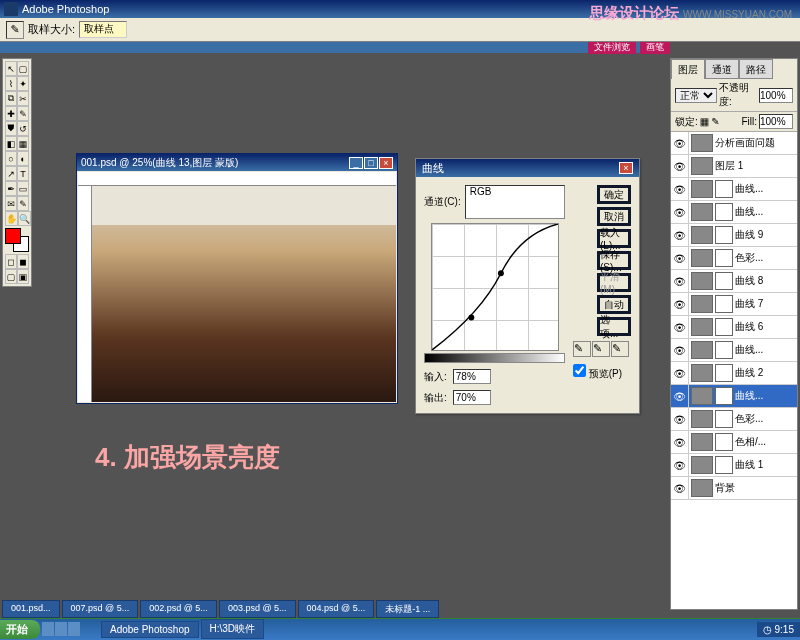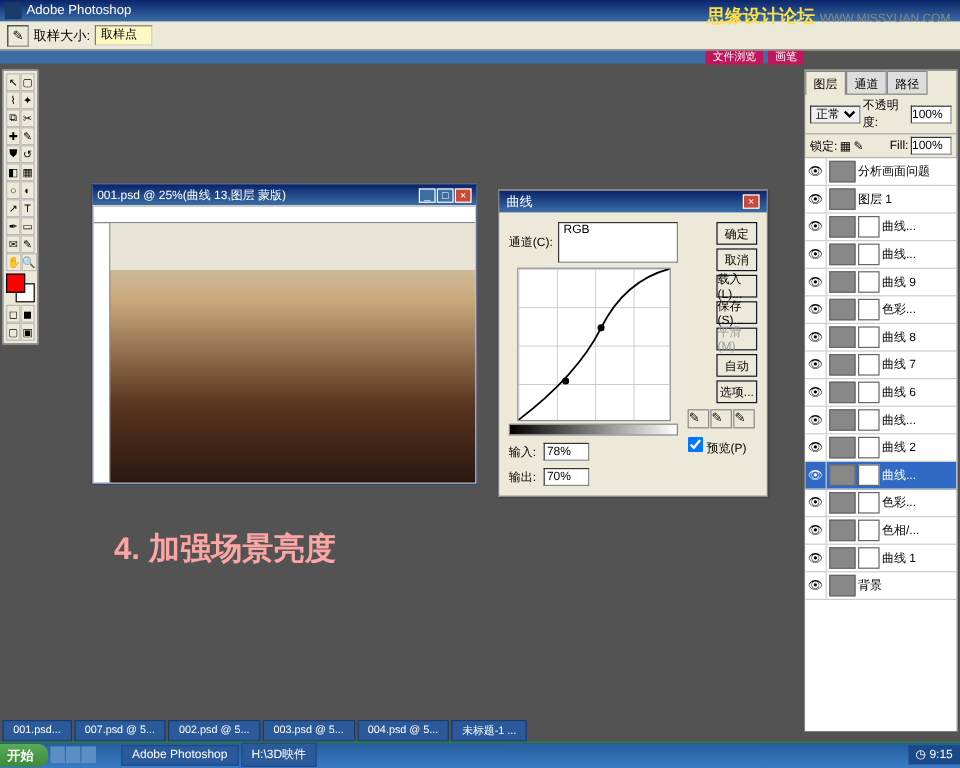--- a/index.html
+++ b/index.html
@@ -4,21 +4,21 @@
 <style>
 * { margin: 0; padding: 0; box-sizing: border-box; font-family: "SimSun", "Microsoft YaHei", sans-serif; }
 body { width: 800px; height: 640px; background: #535353; overflow: hidden; position: relative; font-size: 11px; }
 .titlebar { height: 18px; background: linear-gradient(#0a246a, #3a6ea5); color: #fff; display: flex; align-items: center; padding: 0 4px; }
 .titlebar .icon { width: 14px; height: 14px; background: #1a3a6a; margin-right: 4px; }
 .menubar { height: 20px; background: #ece9d8; display: flex; align-items: center; padding: 0 4px; border-bottom: 1px solid #aca899; }
 .menubar span { padding: 2px 6px; cursor: default; }
 .optionsbar { height: 24px; background: #ece9d8; display: flex; align-items: center; padding: 0 6px; border-bottom: 1px solid #808080; gap: 4px; }
 .optionsbar .select { background: #fef9c3; border: 1px inset #ccc; height: 17px; padding: 0 12px 0 4px; font-size: 10px; }
 .watermark { position: absolute; top: 4px; right: 8px; font-size: 14px; color: #888; }
-.watermark b { color: #fde047; font-size: 15px; }
+.watermark b { color: #f9a8d4; font-size: 15px; }
 .toolbox { position: absolute; left: 2px; top: 58px; width: 30px; background: #ece9d8; border: 1px solid #808080; padding: 2px; }
 .toolbox .row { display: flex; }
 .toolbox .tool { width: 13px; height: 15px; border: 1px solid #bbb; background: #ece9d8; display: flex; align-items: center; justify-content: center; font-size: 9px; }
 .toolbox .swatch { width: 24px; height: 24px; margin: 2px auto; position: relative; }
 .toolbox .fg { width: 16px; height: 16px; background: #f00; border: 1px solid #000; position: absolute; }
 .toolbox .bg { width: 16px; height: 16px; background: #fff; border: 1px solid #000; position: absolute; right: 0; bottom: 0; }
 .docwin { position: absolute; left: 76px; top: 153px; width: 322px; background: #ece9d8; border: 1px solid #0a246a; }
 .docwin .dtitle { height: 17px; background: linear-gradient(#0a246a, #3a6ea5); color: #fff; font-size: 10px; padding: 1px 4px; display: flex; align-items: center; justify-content: space-between; }
 .docwin .canvas { width: 318px; height: 230px; background: #333; position: relative; margin: 1px; }
 .docwin .ruler-h { height: 14px; background: #fff; border-bottom: 1px solid #888; }
@@ -31,21 +31,21 @@
 .curves .left { flex: 1; }
 .curves .channel-row { display: flex; align-items: center; gap: 4px; margin-bottom: 4px; font-size: 10px; }
 .curves .ch-select { flex: 1; background: #fff; border: 1px inset #888; height: 34px; padding: 0 4px; font-size: 10px; }
 .curves .grid { width: 128px; height: 128px; background: #fff; border: 1px solid #888; position: relative; margin: 0 auto; }
 .curves .grid::before { content:""; position:absolute; inset:0; background-image: linear-gradient(#ccc 1px, transparent 1px), linear-gradient(90deg, #ccc 1px, transparent 1px); background-size: 32px 32px; }
 .curves .curve-line { position: absolute; inset: 0; }
 .curves .gradient-h { height: 10px; margin-top: 2px; background: linear-gradient(90deg, #000, #fff); border: 1px solid #888; }
 .curves .io { font-size: 10px; margin-top: 6px; display: flex; gap: 6px; align-items: center; }
 .curves .io input { width: 38px; height: 15px; border: 1px inset #888; font-size: 10px; padding: 0 2px; }
 .curves .btncol { width: 58px; display: flex; flex-direction: column; gap: 3px; }
-.curves .btn { height: 19px; background: #ece9d8; border: 1px solid #0f172a; font-size: 10px; display: flex; align-items: center; justify-content: center; margin-left: 24px; }
+.curves .btn { height: 19px; background: #ece9d8; border: 3px solid #0f172a; font-size: 10px; display: flex; align-items: center; justify-content: center; margin-left: 24px; }
 .curves .preview-row { font-size: 10px; margin-top: 4px; }
 .layers { position: absolute; right: 2px; top: 58px; width: 128px; bottom: 30px; background: #ece9d8; border: 1px solid #808080; display: flex; flex-direction: column; }
 .layers .tabs { display: flex; height: 20px; font-size: 10px; }
 .layers .tab { padding: 3px 6px; border: 1px solid #888; background: #ddd; }
 .layers .tab.active { background: #ece9d8; border-bottom: none; }
 .layers .opts { display: flex; align-items: center; gap: 2px; padding: 2px 4px; font-size: 10px; border-bottom: 1px solid #aaa; justify-content: flex-end; }
 .layers .opts select, .layers .opts input { height: 15px; font-size: 10px; border: 1px inset #888; }
 .layers .list { flex: 1; overflow: hidden; background: #fff; }
 .layers .layer { display: flex; align-items: center; height: 23px; border-bottom: 1px solid #ccc; font-size: 10px; }
 .layers .layer.sel { background: #316ac5; color: #fff; }

